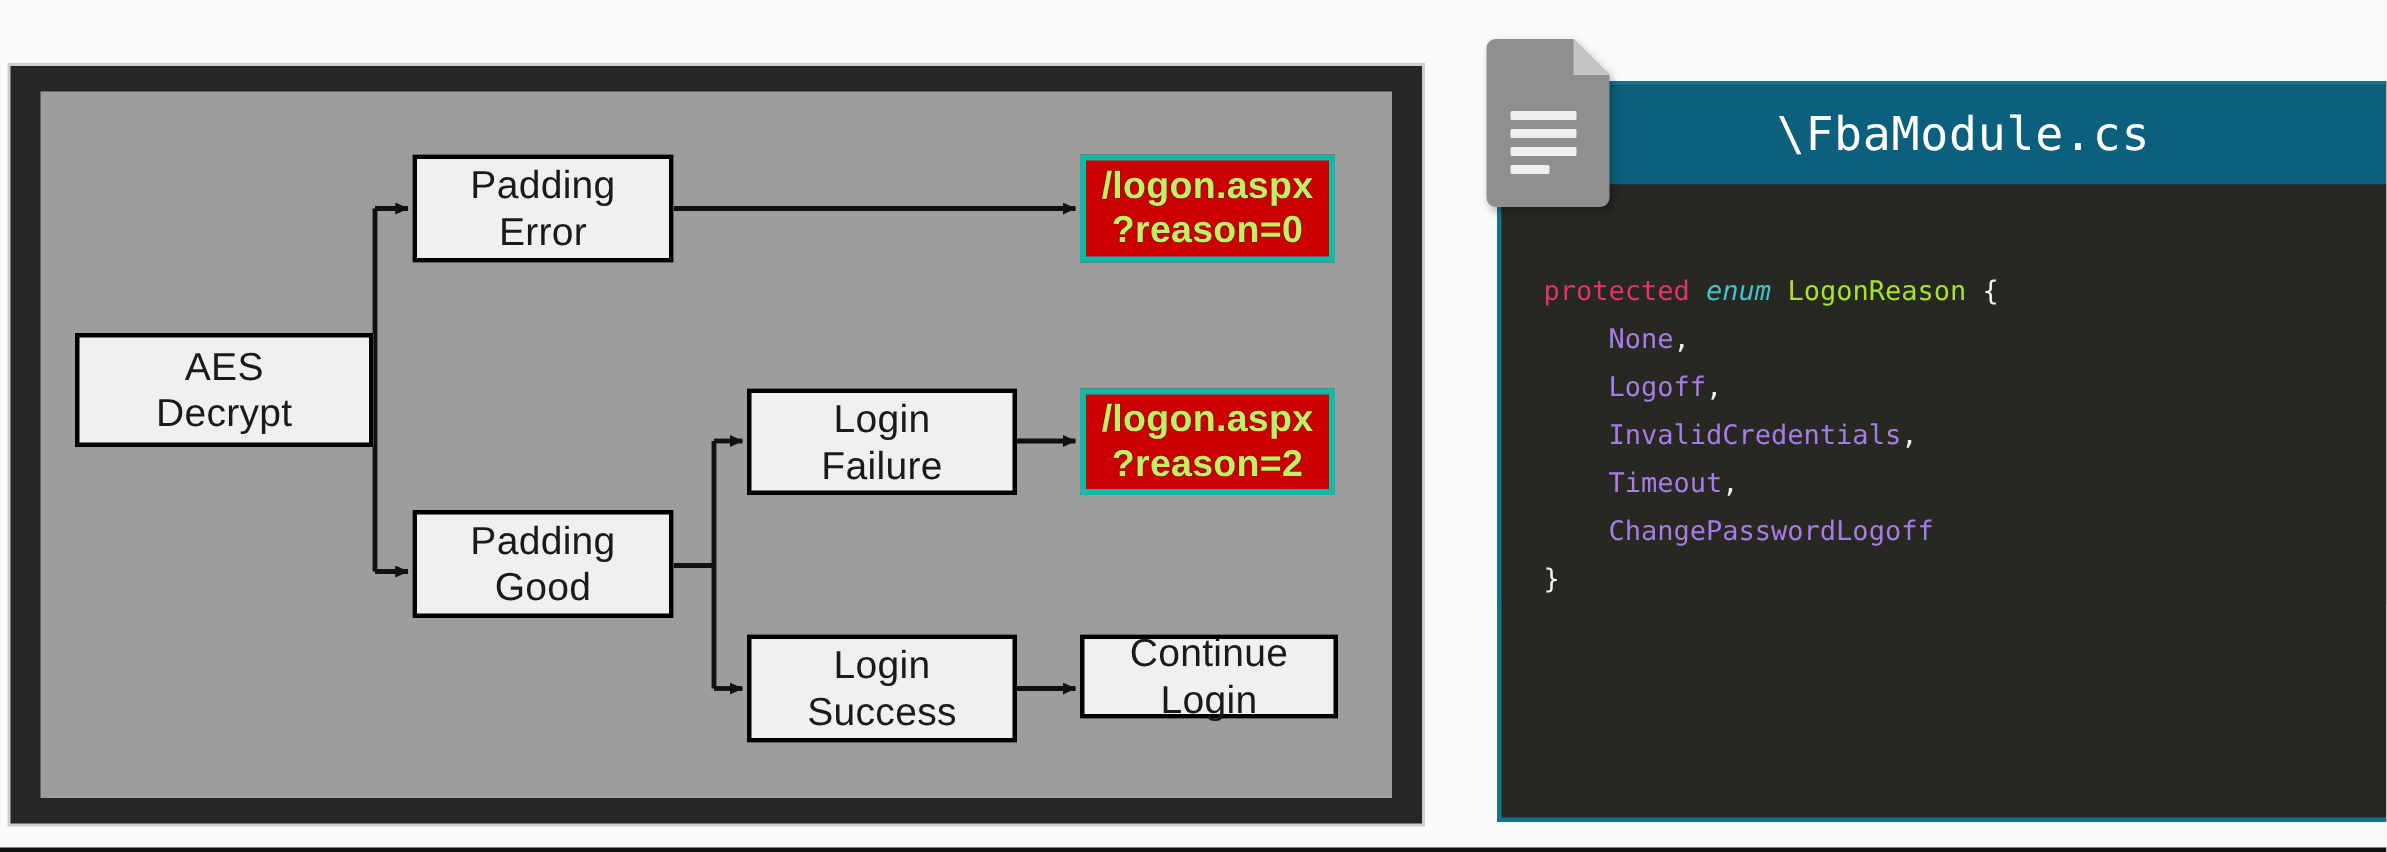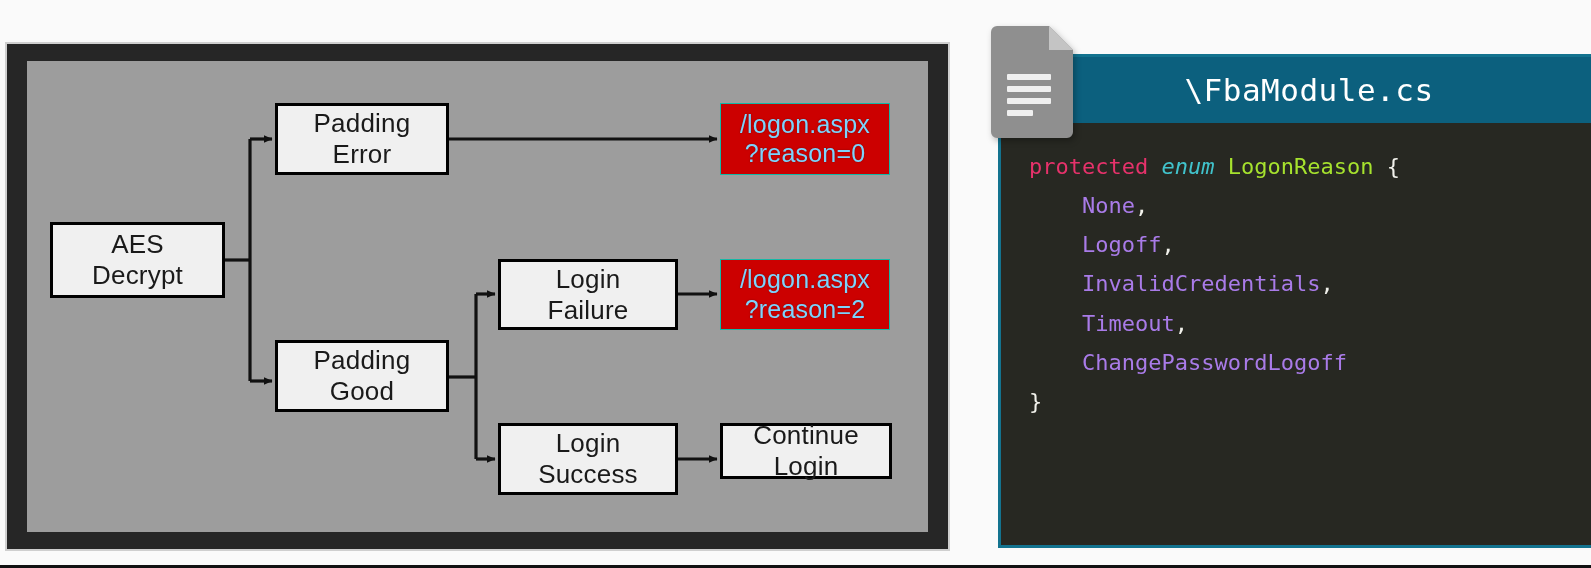--- a/index.html
+++ b/index.html
@@ -61,28 +61,29 @@
     font-family: "Liberation Sans", sans-serif;
     font-size: 26px;
     line-height: 1.18;
     font-weight: 400;
     letter-spacing: 0.2px;
     text-align: center;
     white-space: pre-line;
   }
   .node.red {
     background: #cc0000;
-    color: #7dd3fc;
-    border: 1px solid #14b8a6;
+    color: #bef264;
+    border: 4px solid #14b8a6;
     font-size: 25px;
     text-shadow: 0 0 2px rgba(0,0,0,0.35);
-  }
-
-  
-  #node-aes        { left: 50px;  top: 222px; width: 175px; height: 76px; }
+    font-weight: bold;
+  }
+
+  
+  #node-aes        { left: 50px;  top: 222px; width: 199px; height: 76px; }
   #node-pad-error  { left: 275px; top: 103px; width: 174px; height: 72px; }
   #node-pad-good   { left: 275px; top: 340px; width: 174px; height: 72px; }
   #node-login-fail { left: 498px; top: 259px; width: 180px; height: 71px; }
   #node-login-succ { left: 498px; top: 423px; width: 180px; height: 72px; }
   #node-red-0      { left: 720px; top: 103px; width: 170px; height: 72px; }
   #node-red-2      { left: 720px; top: 259px; width: 170px; height: 71px; }
   #node-continue   { left: 720px; top: 423px; width: 172px; height: 56px; }
 
   .flow-svg {
     position: absolute;
@@ -115,23 +116,23 @@
   }
   .code-title-text {
     color: #ffffff;
     font-family: "DejaVu Sans Mono", monospace;
     font-size: 31px;
     letter-spacing: 0.5px;
     padding-left: 26px;
   }
   .code-body {
     background: #272822;
-    padding: 24px 0 0 28px;
+    padding: 56px 0 0 28px;
     font-family: "DejaVu Sans Mono", monospace;
-    font-size: 22px;
+    font-size: 18px;
     line-height: 1.78;
     color: #f8f8f2;
     white-space: pre;
   }
   .tok-kw      { color: #e6326b; }
   .tok-type-kw { color: #41c3cc; font-style: italic; }
   .tok-typename{ color: #a6e22e; }
   .tok-member  { color: #a97be8; }
   .tok-punc    { color: #f2f2ec; }
 

